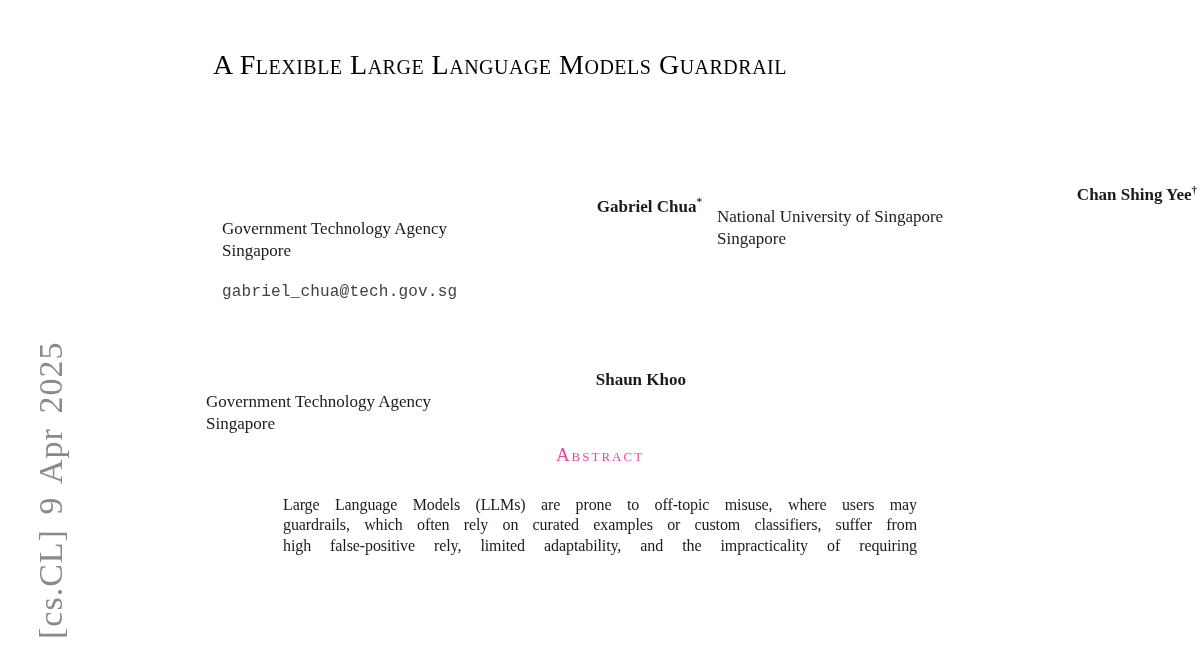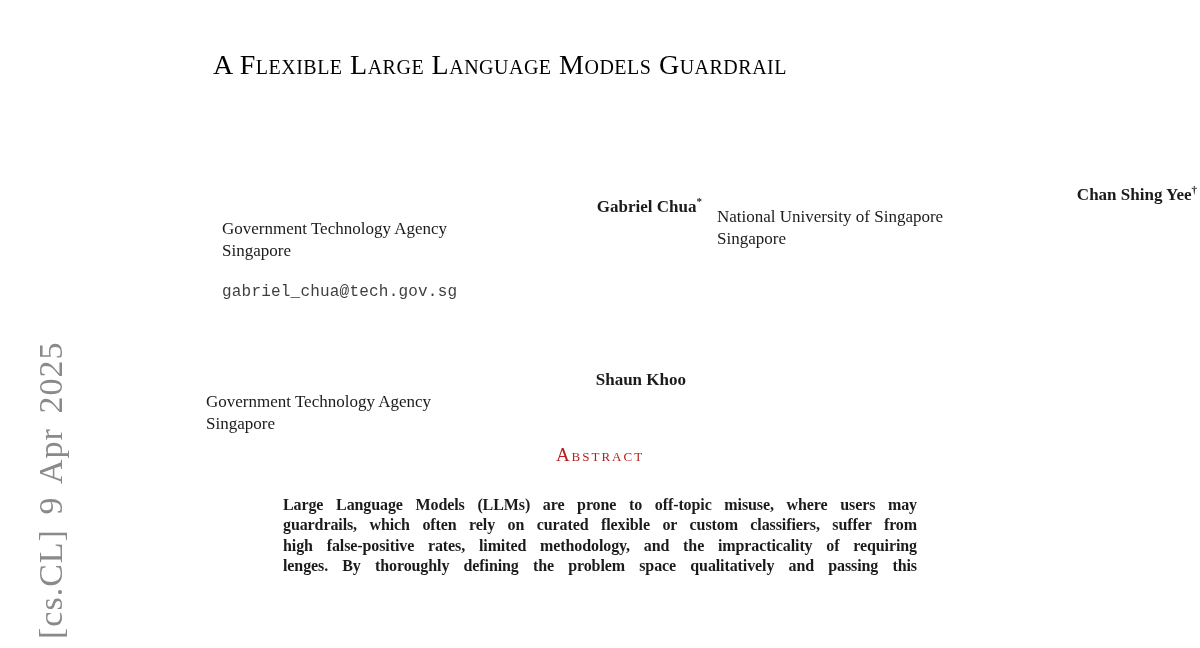--- a/index.html
+++ b/index.html
@@ -75,28 +75,27 @@
   
   .abstract-heading {
     position: absolute;
     left: 283px;
     top: 444px;
     width: 634px;
     text-align: center;
     font-size: 19px;
     font-variant: small-caps;
     letter-spacing: 2px;
-    color: #b91c1c;
+    color: #ec4899;
   }
   .abstract-body {
     position: absolute;
     left: 283px;
     top: 495px;
     width: 634px;
-    font-weight: bold;
   }
   .abstract-line {
     font-size: 16px;
     line-height: 20.4px;
     text-align: justify;
     text-align-last: justify;
     letter-spacing: -0.1px;
     word-spacing: -0.3px;
     white-space: normal;
   }
@@ -128,18 +127,17 @@
   <div class="author author-2">
     <div class="author-name"><span>Shaun Khoo</span><sup></sup></div>
     <div class="author-affil">Government Technology Agency</div>
     <div class="author-loc">Singapore</div>
   </div>
 
   <div class="abstract-heading">Abstract</div>
 
   <div class="abstract-body">
     <div class="abstract-line">Large Language Models (LLMs) are prone to off-topic misuse, where users may</div>
-    <div class="abstract-line">guardrails, which often rely on curated flexible or custom classifiers, suffer from</div>
-    <div class="abstract-line">high false-positive rates, limited methodology, and the impracticality of requiring</div>
-    <div class="abstract-line">lenges. By thoroughly defining the problem space qualitatively and passing this</div>
+    <div class="abstract-line">guardrails, which often rely on curated examples or custom classifiers, suffer from</div>
+    <div class="abstract-line">high false-positive rely, limited adaptability, and the impracticality of requiring</div>
   </div>
 
 </div>
 
 </body></html>

